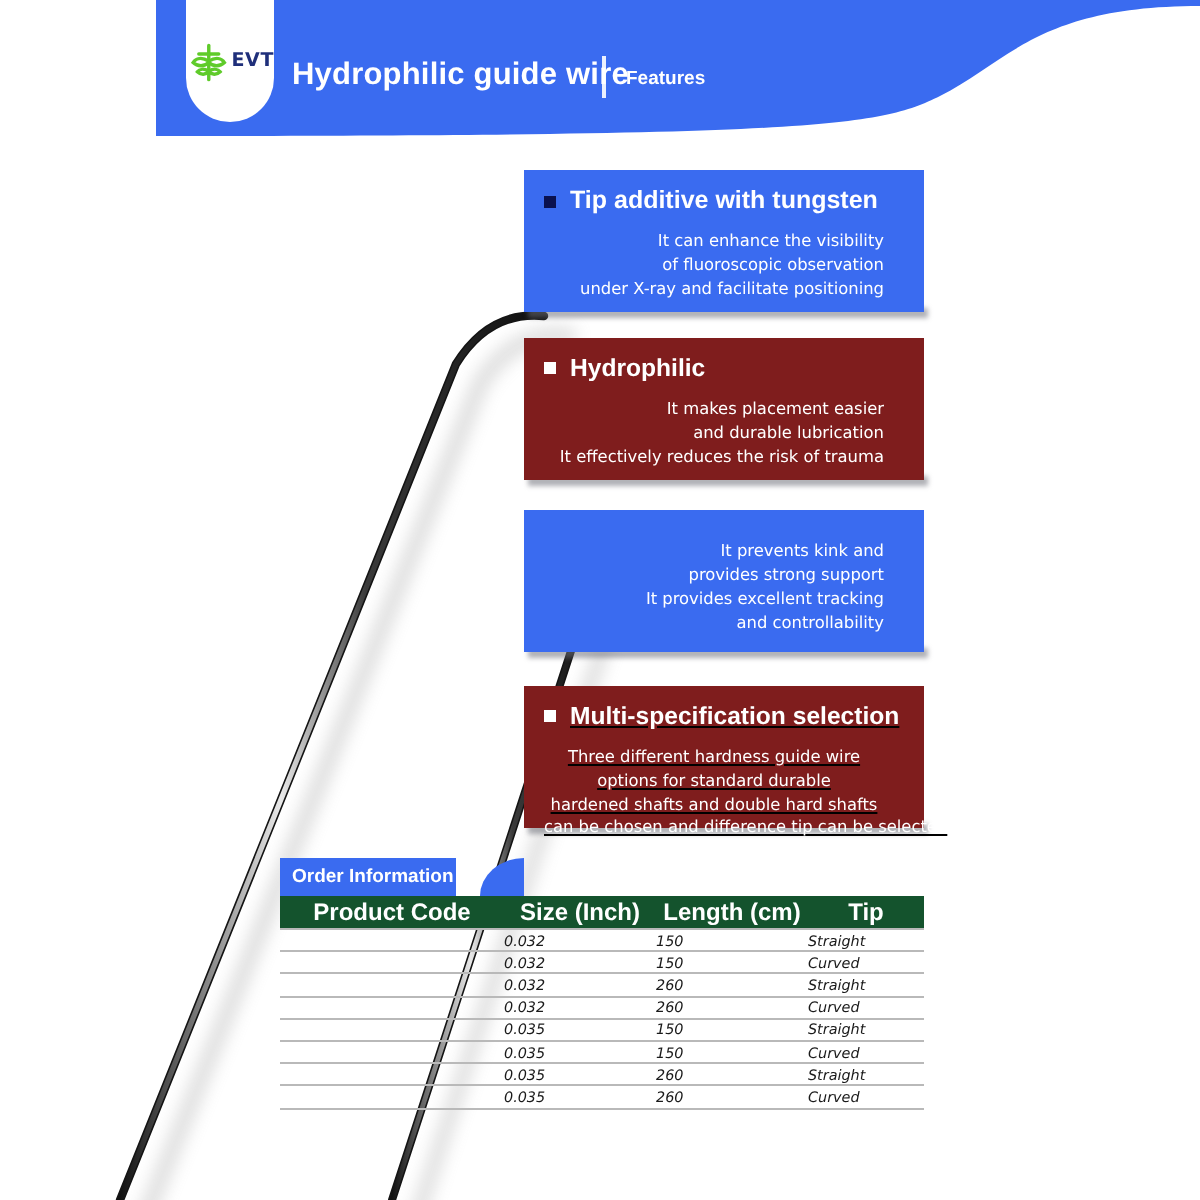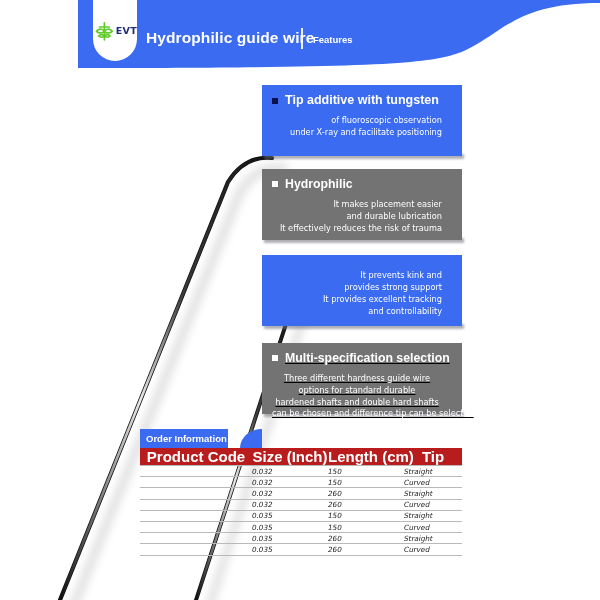--- a/index.html
+++ b/index.html
@@ -107,21 +107,21 @@
   }
   .card-shadow {
     position: absolute;
     left: 264px;
     width: 200px;
     height: 5px;
     background: rgba(110,112,120,0.55);
     filter: blur(1.2px);
   }
   .card.blue   { background: #3a6bf0; }
-  .card.navy   { background: #737373; }
+  .card.navy   { background: #7f1d1d; }
   .card-title {
     display: flex;
     align-items: center;
     gap: 7px;
     font-size: 12.5px;
     font-weight: bold;
     color: #ffffff;
     line-height: 1.2;
     white-space: nowrap;
   }
@@ -184,23 +184,23 @@
     left: 140px;
     top: 448px;
     width: 322px;
   }
   table.order {
     border-collapse: collapse;
     width: 322px;
     table-layout: fixed;
   }
   table.order thead th {
-    background: #b91c1c;
-    color: #ffffff;
-    font-size: 15px;
+    background: #14532d;
+    color: #ffffff;
+    font-size: 12px;
     font-weight: bold;
     height: 16px;
     padding: 0;
     text-align: center;
     white-space: nowrap;
   }
   table.order tbody td {
     font-size: 7.2px;
     color: #1a1a1a;
     height: 10.2px;
@@ -270,20 +270,21 @@
     <path d="M300,281 L196,600" fill="none" stroke="url(#wg)" stroke-width="2.4" stroke-linecap="round"></path>
   </svg>
 
   <div class="card-shadow" style="top:154px;"></div>
   <div class="card blue" style="top:85px; height:71px;">
     <div class="card-title">
       <span class="bullet"></span>
       <span>Tip additive with tungsten</span>
     </div>
     <div class="card-body">
+      <div>It can enhance the visibility</div>
       <div>of fluoroscopic observation</div>
       <div>under X-ray and facilitate positioning</div>
     </div>
   </div>
 
   <div class="card-shadow" style="top:238px;"></div>
   <div class="card navy" style="top:169px; height:71px;">
     <div class="card-title">
       <span class="bullet"></span>
       <span>Hydrophilic</span>

